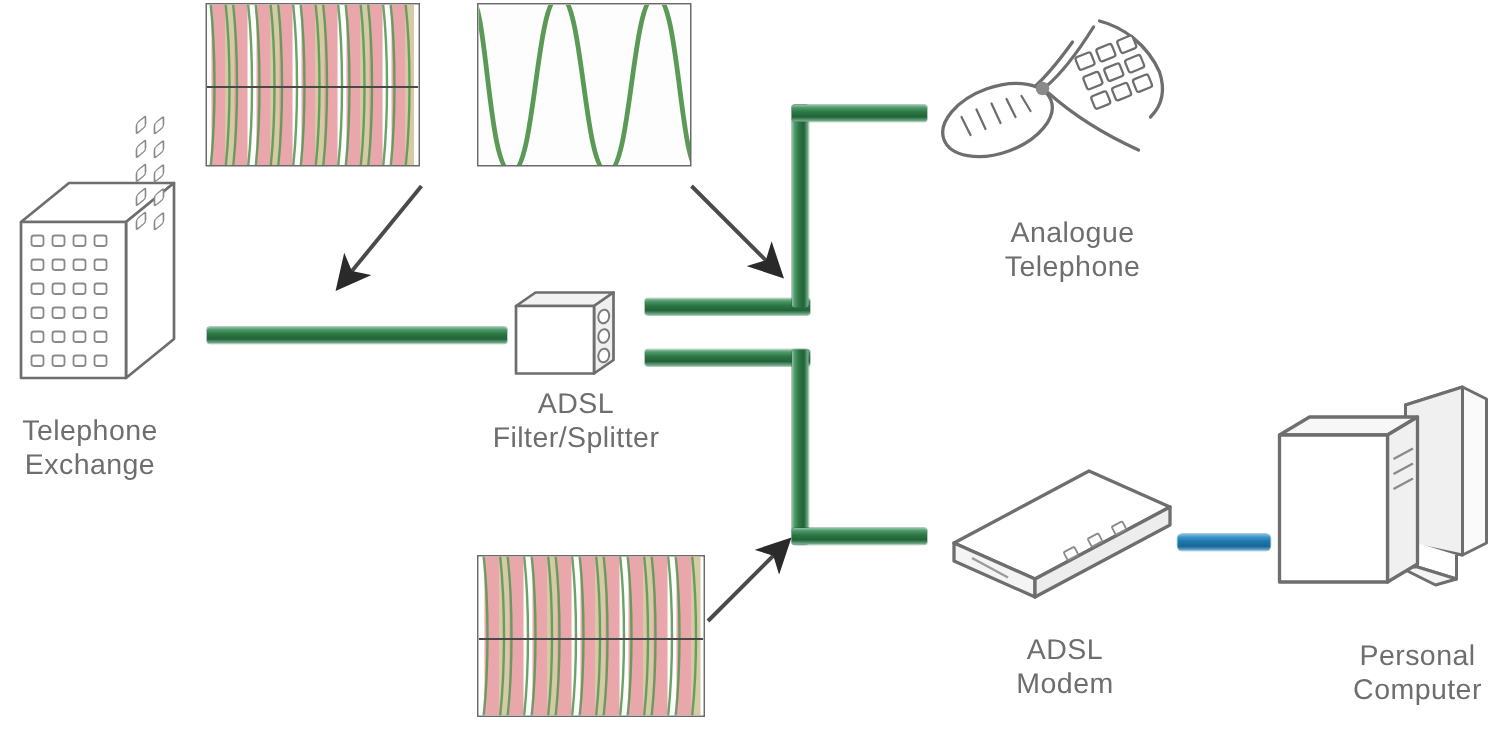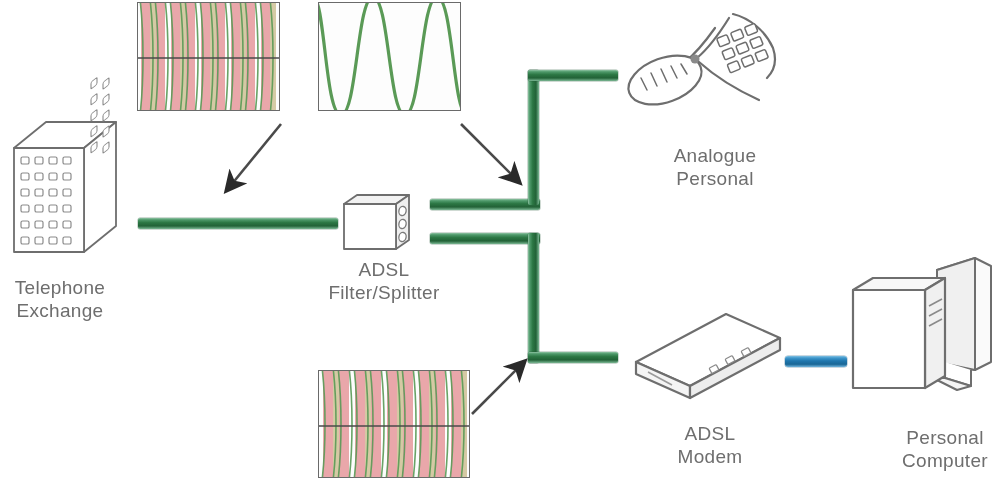--- a/index.html
+++ b/index.html
@@ -344,21 +344,21 @@
         <rect x="100" y="40" width="11" height="9" rx="1.6"></rect>
         <rect x="115" y="40" width="11" height="9" rx="1.6"></rect>
         <rect x="130" y="40" width="11" height="9" rx="1.6"></rect>
         <rect x="100" y="54" width="11" height="9" rx="1.6"></rect>
         <rect x="115" y="54" width="11" height="9" rx="1.6"></rect>
         <rect x="130" y="54" width="11" height="9" rx="1.6"></rect>
       </g>
     </svg>
   </div>
   <div class="label" style="left:635px; top:144px; width:160px;">Analogue
-Personal</div>
+Telephone</div>
 
   <div class="art" style="left:614px; top:308px;">
     <svg width="180" height="90" viewBox="0 0 180 90">
       <g fill="#ffffff" stroke="#6e6e6e" stroke-width="2.2" stroke-linejoin="round">
 
         <path d="M22,54 L112,6 L166,30 L76,78 Z"></path>
 
         <path d="M22,54 L22,66 L76,90 L76,78 Z" fill="#f4f4f4"></path>
 
         <path d="M76,78 L76,90 L166,42 L166,30 Z" fill="#ededed"></path>

